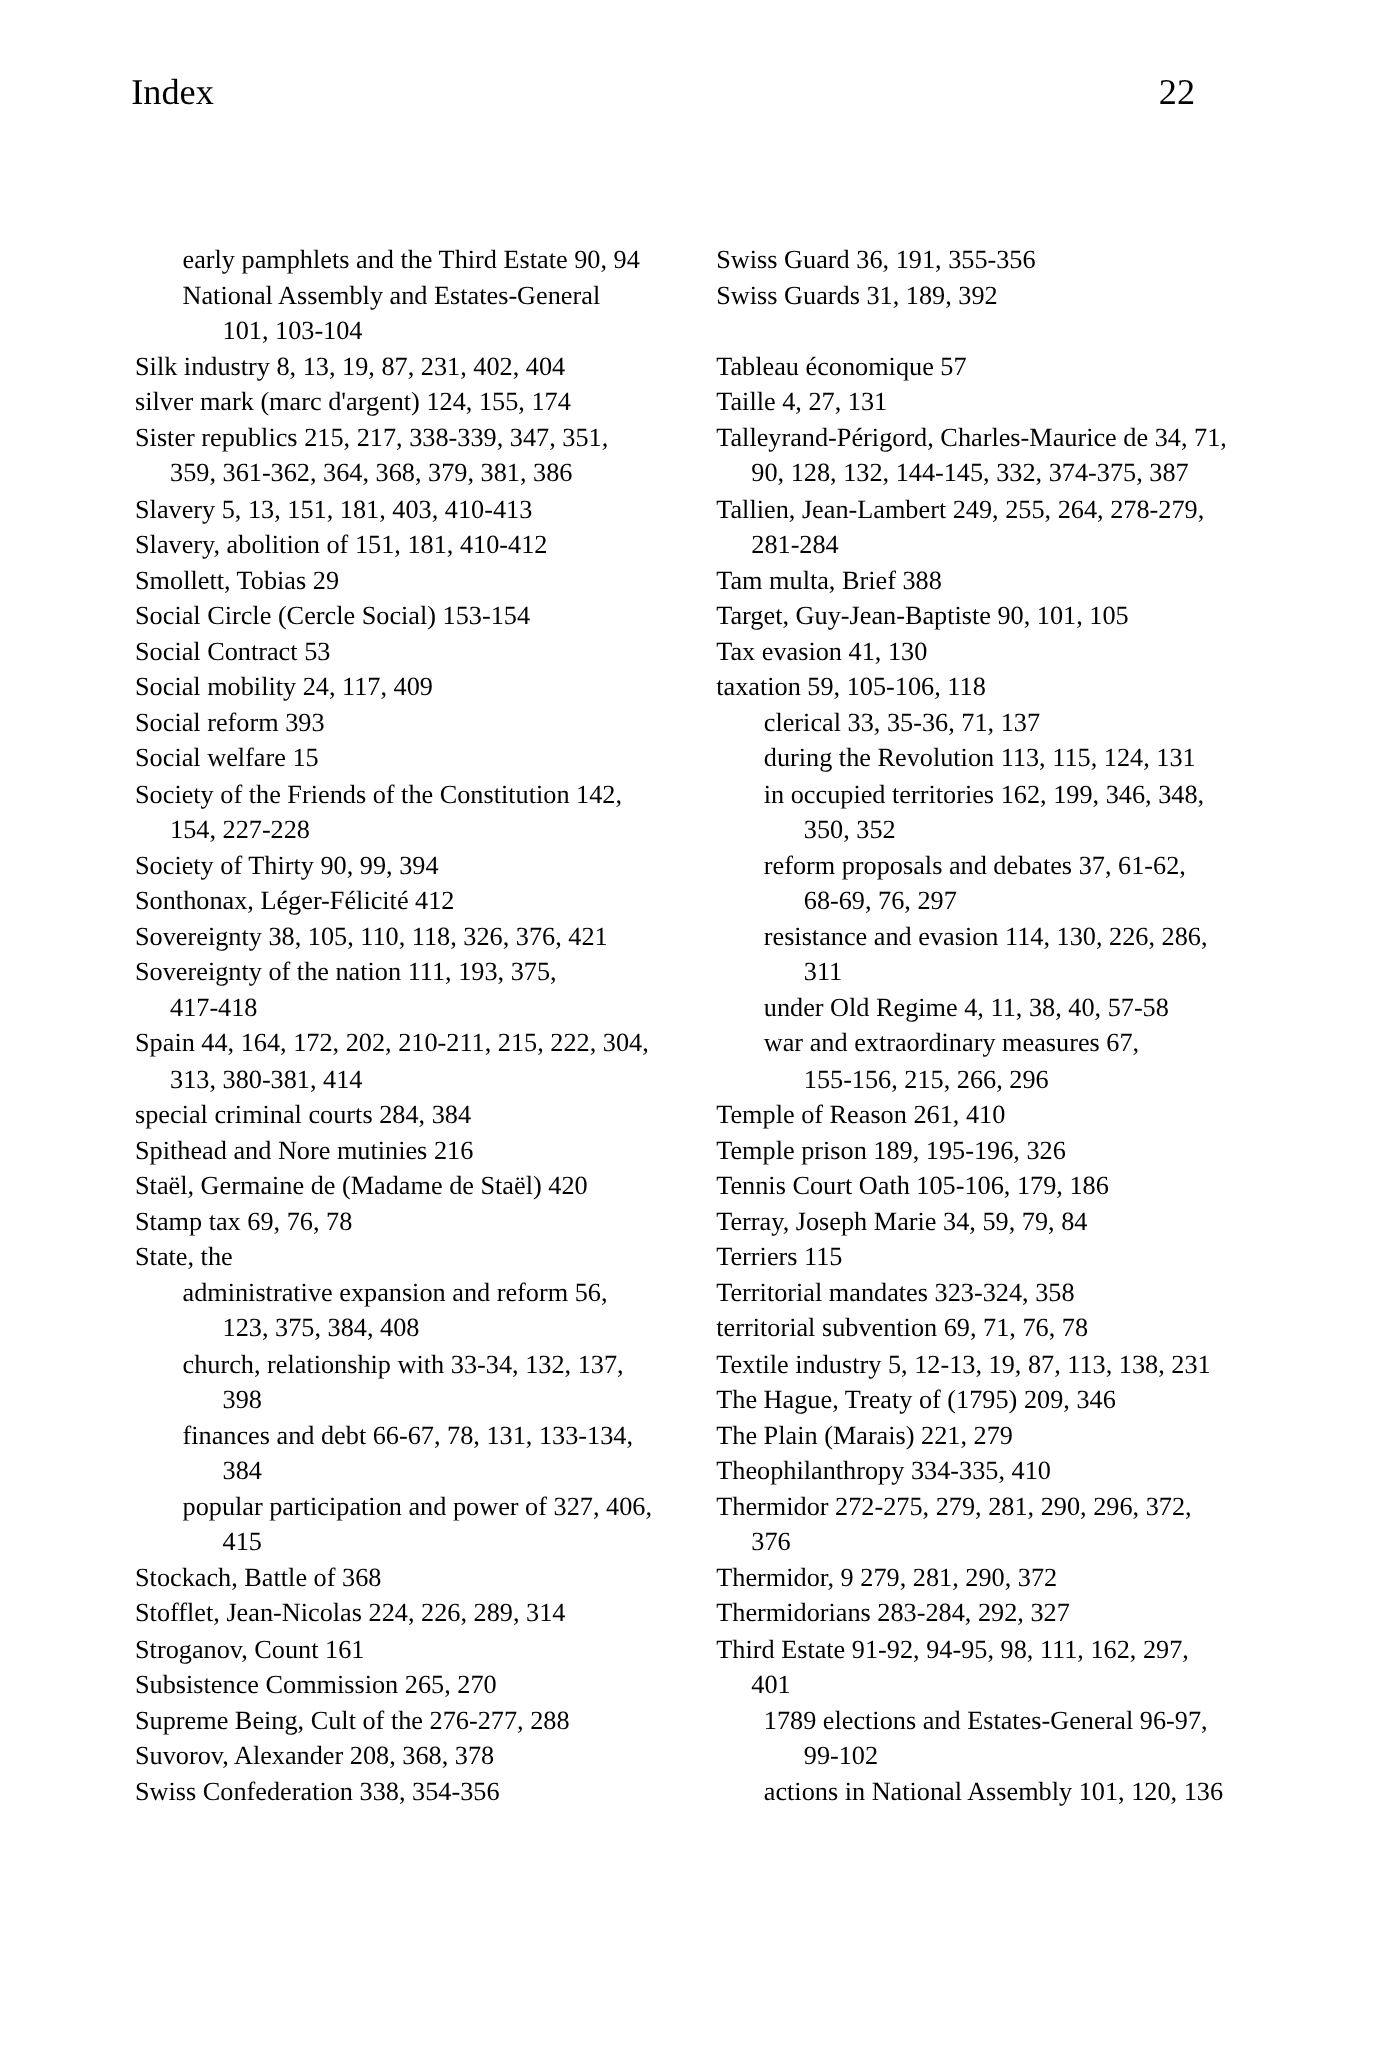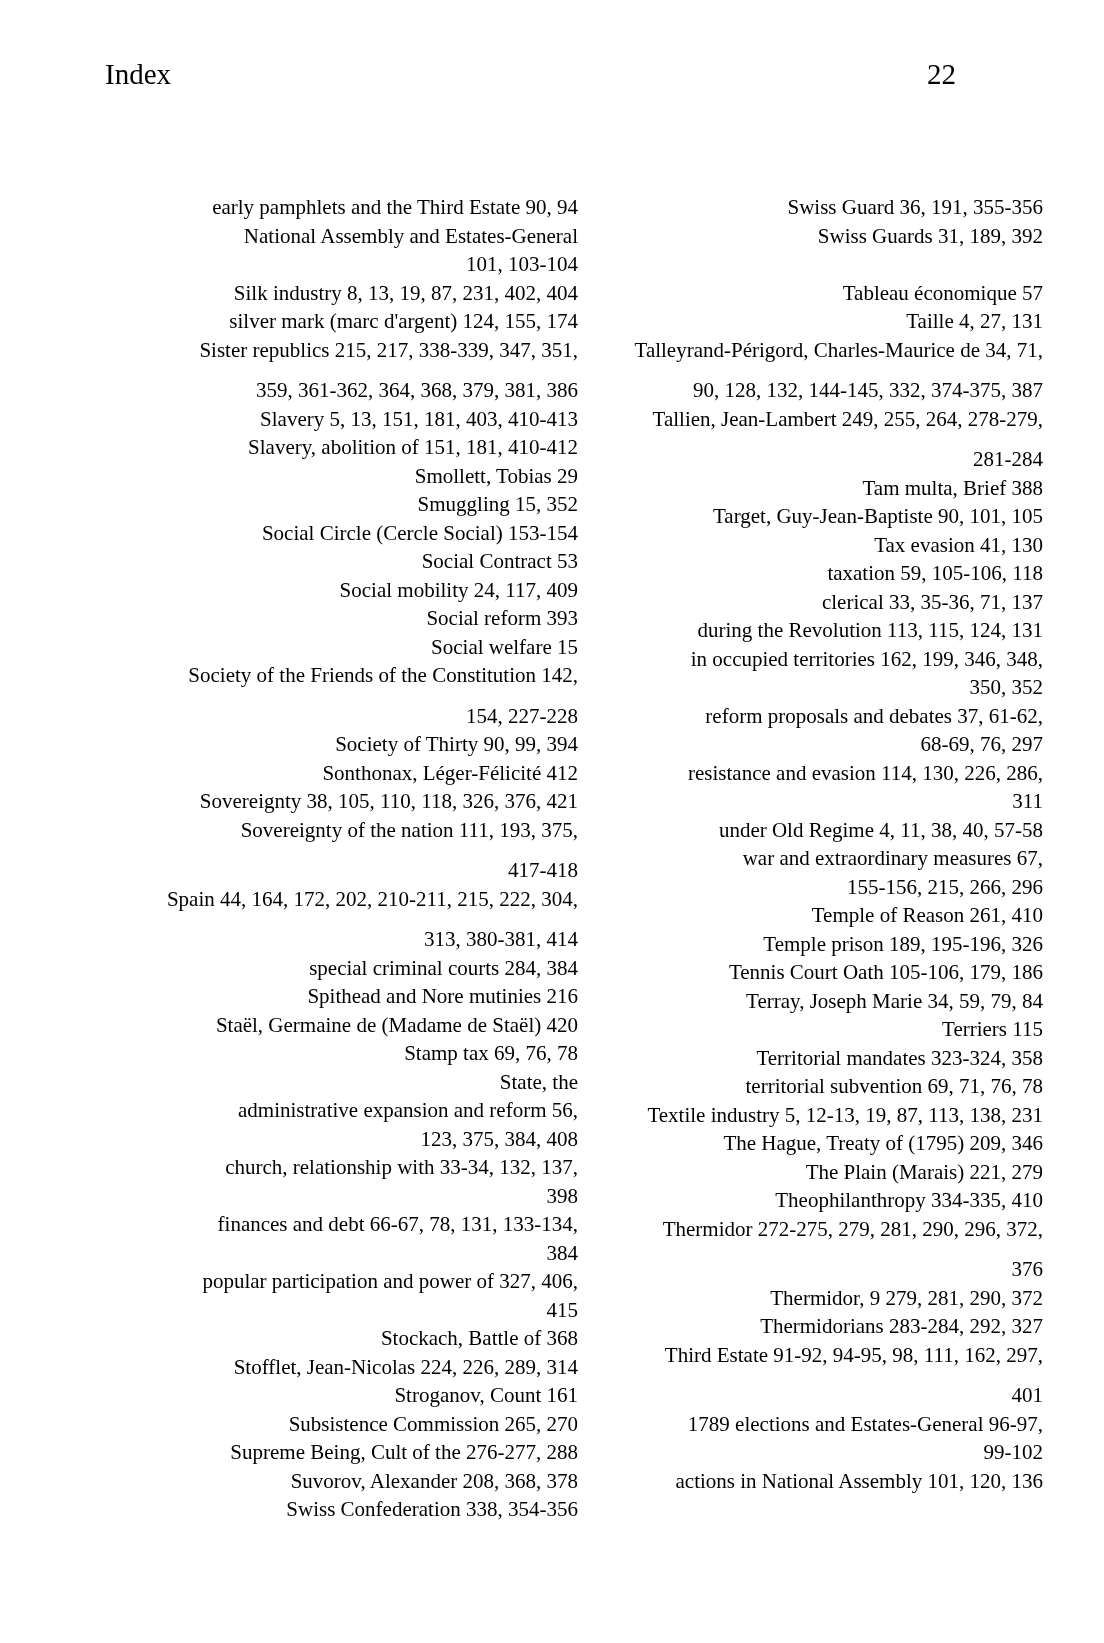--- a/index.html
+++ b/index.html
@@ -8,21 +8,20 @@
     background: #ffffff;
   }
   .page {
     position: relative;
     width: 1076px;
     height: 1643px;
     background: #ffffff;
     color: #000000;
     font-family: "Liberation Serif", "DejaVu Serif", serif;
     overflow: hidden;
-    text-align: right;
   }
   .header {
     position: absolute;
     top: 57px;
     left: 105px;
     width: 851px;
     display: flex;
     justify-content: space-between;
     align-items: baseline;
     font-size: 29px;
@@ -35,21 +34,21 @@
   }
   .col-left  { left: 108px; font-family: Liberation Serif, serif; }
   .col-right { left: 573px; }
   .line {
     height: 28.5px;
     line-height: 28.5px;
     font-size: 21px;
     white-space: nowrap;
   }
   .i0 { padding-left: 0; }
-  .i1 { padding-left: 28px; margin-top: 12px; }
+  .i1 { padding-left: 28px; }
   .i2 { padding-left: 38px; }
   .i3 { padding-left: 70px; }
 </style>
 </head>
 <body>
 
 <div class="page">
   <div class="header">
     <span>Index</span>
     <span>22</span>
@@ -58,21 +57,20 @@
       <div class="line i2">early pamphlets and the Third Estate 90, 94</div>
       <div class="line i2">National Assembly and Estates-General</div>
       <div class="line i3">101, 103-104</div>
       <div class="line i0">Silk industry 8, 13, 19, 87, 231, 402, 404</div>
       <div class="line i0">silver mark (marc d'argent) 124, 155, 174</div>
       <div class="line i0">Sister republics 215, 217, 338-339, 347, 351,</div>
       <div class="line i1">359, 361-362, 364, 368, 379, 381, 386</div>
       <div class="line i0">Slavery 5, 13, 151, 181, 403, 410-413</div>
       <div class="line i0">Slavery, abolition of 151, 181, 410-412</div>
       <div class="line i0">Smollett, Tobias 29</div>
-      <div class="line i0">Smuggling 15, 352</div>
       <div class="line i0">Social Circle (Cercle Social) 153-154</div>
       <div class="line i0">Social Contract 53</div>
       <div class="line i0">Social mobility 24, 117, 409</div>
       <div class="line i0">Social reform 393</div>
       <div class="line i0">Social welfare 15</div>
       <div class="line i0">Society of the Friends of the Constitution 142,</div>
       <div class="line i1">154, 227-228</div>
       <div class="line i0">Society of Thirty 90, 99, 394</div>
       <div class="line i0">Sonthonax, Léger-Félicité 412</div>
       <div class="line i0">Sovereignty 38, 105, 110, 118, 326, 376, 421</div>

